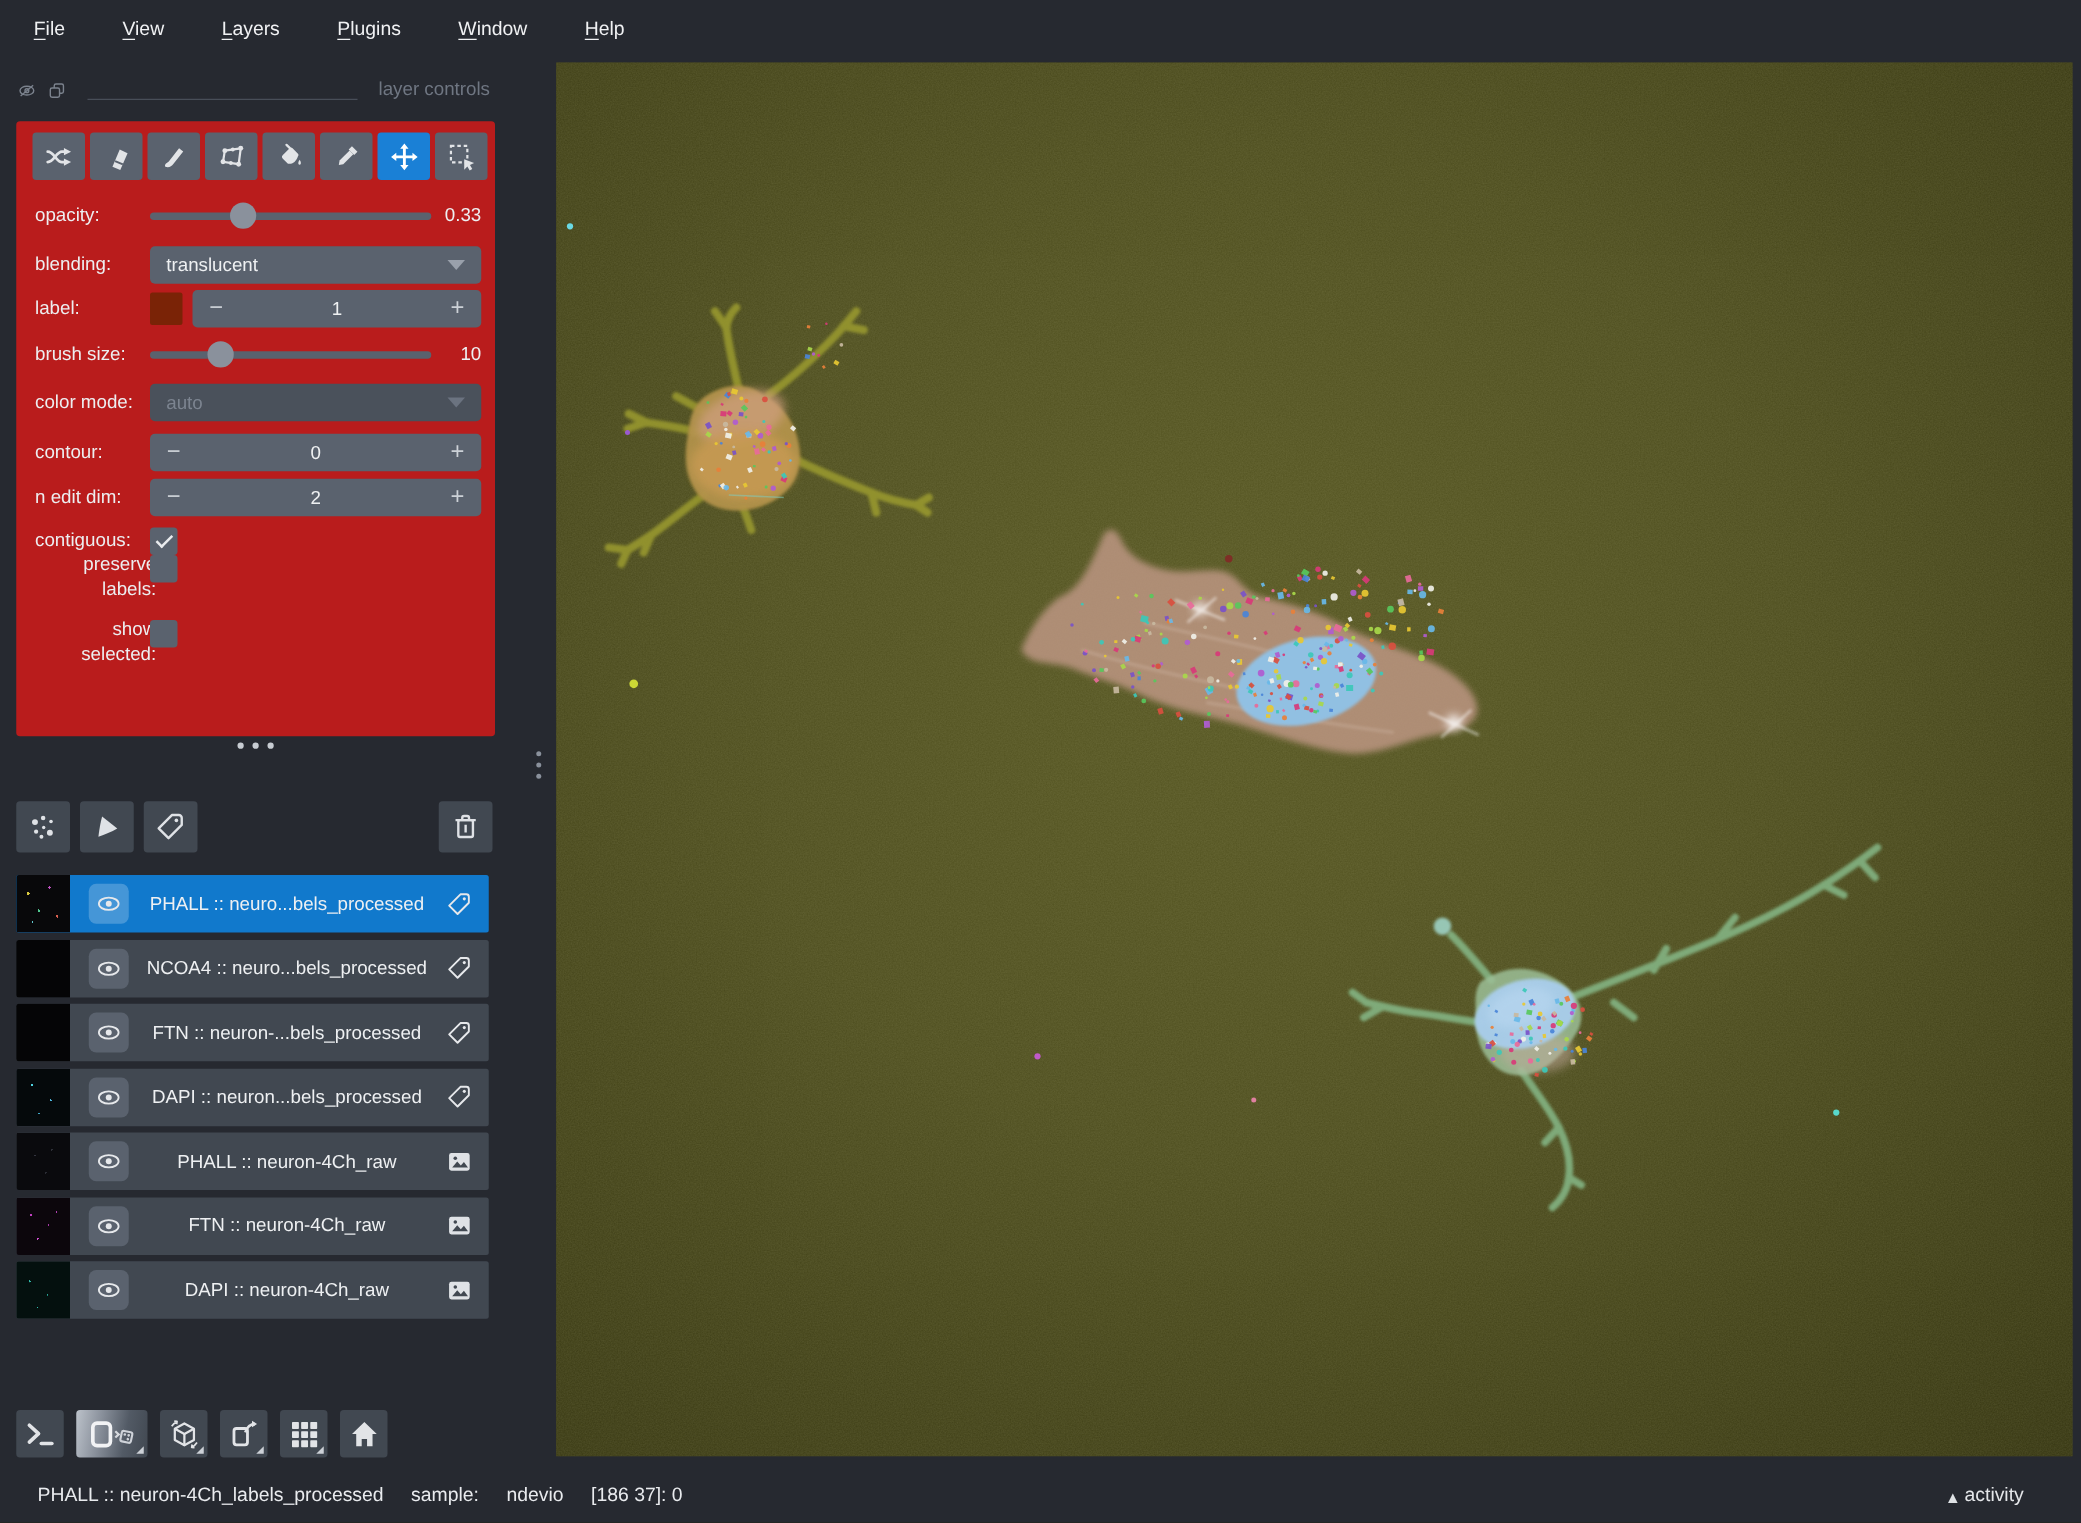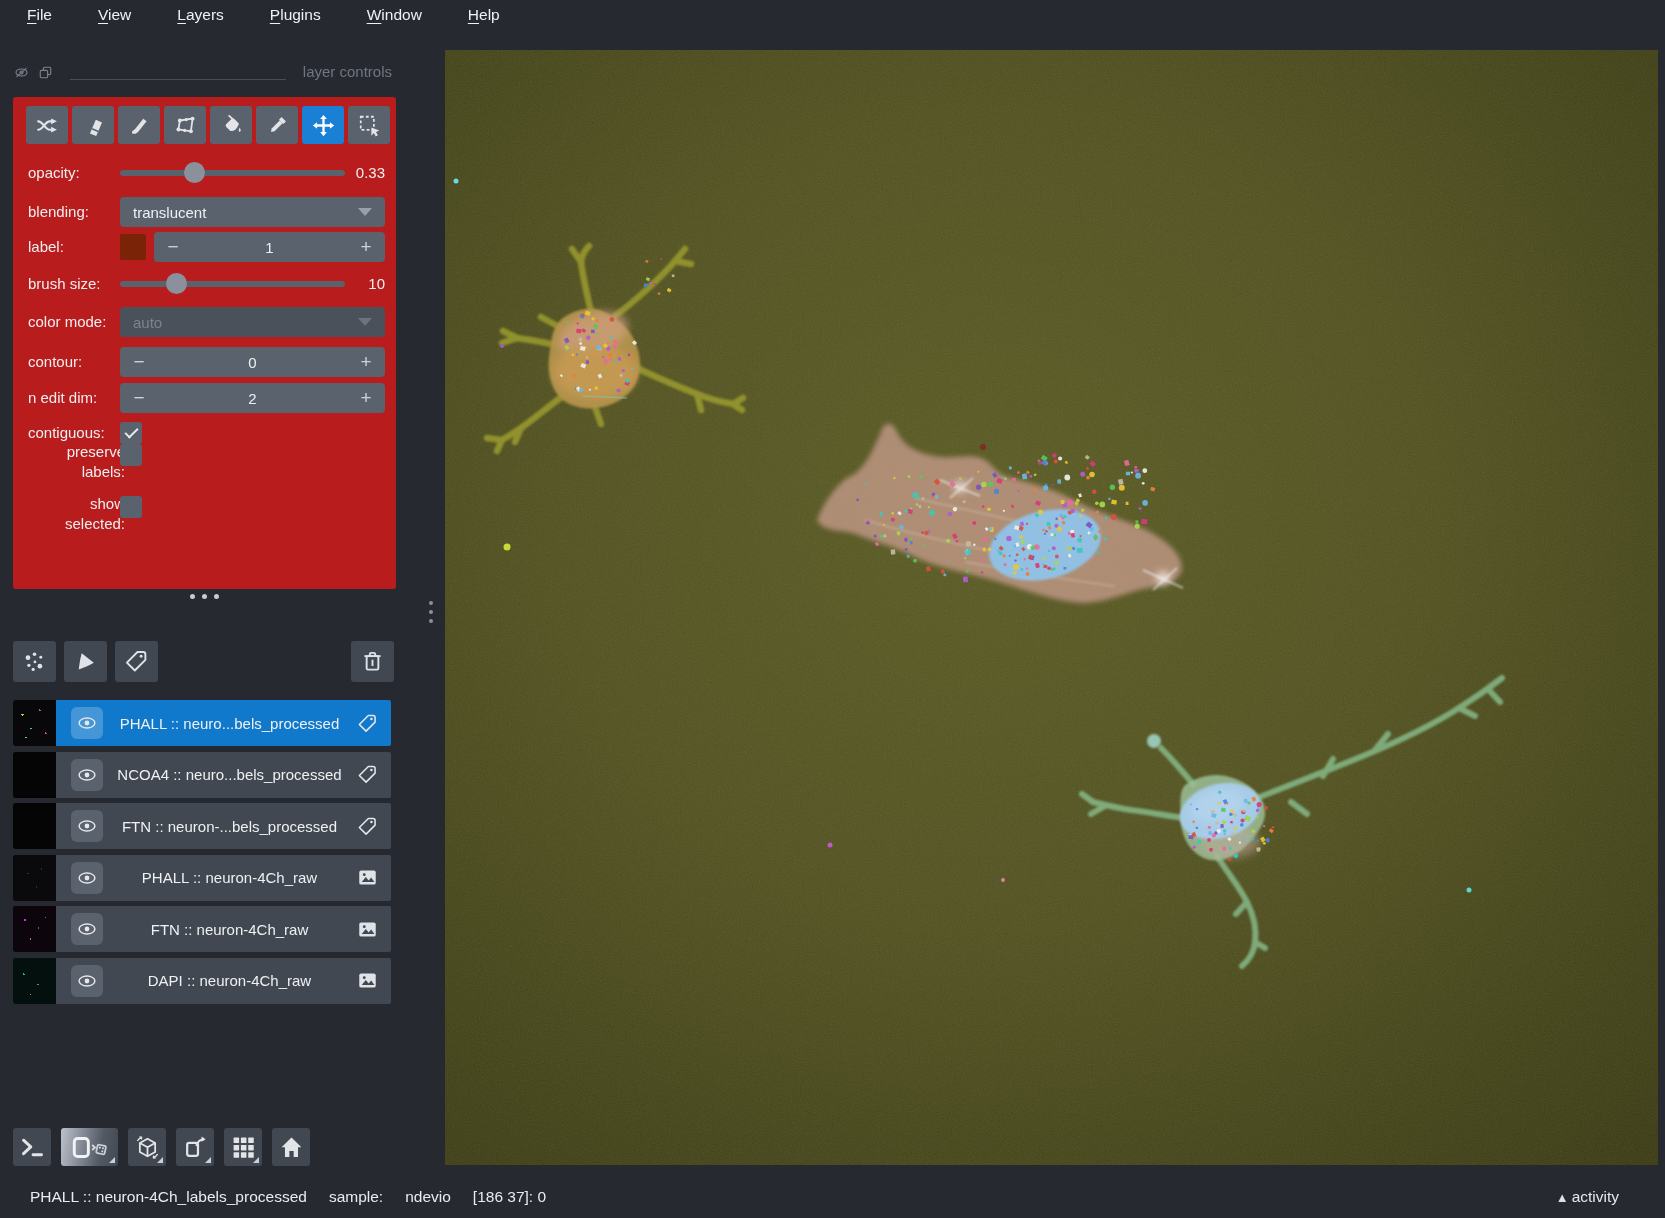--- a/index.html
+++ b/index.html
@@ -1,19 +1,19 @@
 <!DOCTYPE html>
 <html><head>
 <meta charset="utf-8">
 <style>
   html,body{margin:0;padding:0;background:#1b1d22}
   .window{position:relative;width:1665px;height:1218px;background:#262930;overflow:hidden;
     font-family:"Liberation Sans",sans-serif;color:#eef0f2}
   
-  .menubar{position:absolute;top:0;left:0;right:0;height:48px;display:flex;align-items:flex-start;padding-left:4px}
+  .menubar{position:absolute;top:0;left:0;right:0;height:48px;display:flex;align-items:center;padding-left:4px}
   .menu-item{background:none;border:none;color:#f0f1f3;font-size:15.5px;padding:6px 23px;font-family:inherit;cursor:default}
   .menu-item .mn{text-decoration:underline;text-underline-offset:3px}
   
   .sec-header{position:absolute;left:14px;width:378px;height:22px;display:flex;align-items:flex-end;gap:9px}
   .sec-header svg{width:15px;height:15px;flex:none}
   .sec-line{flex:1;height:0;border-top:1px solid #484e58;margin:0 8px}
   .sec-title{font-size:15px;color:#6f7682;white-space:nowrap}
   
   .panel{position:absolute;left:13px;top:97px;width:383px;height:492px;background:#b91c1c;border-radius:3px}
   .tools{position:absolute;left:13px;top:9px;display:flex;gap:4px}
@@ -326,20 +326,34 @@
       </div>
       <div class="layer-row">
         <div class="thumb th-black"></div>
         <button class="eye-btn">
           <svg viewBox="0 0 24 24">
             <ellipse cx="12" cy="12" rx="8.6" ry="5.4" fill="none" stroke="#e6e8eb" stroke-width="1.6"></ellipse>
             <circle cx="12" cy="12" r="2.6" fill="#e6e8eb"></circle>
           </svg>
         </button>
         <span class="row-title">FTN :: neuron-...bels_processed</span>
+        <span class="row-type"><svg viewBox="0 0 24 24">
+            <path d="M12.9 3.6 h4.9 a2.1 2.1 0 0 1 2.1 2.1 v4.9 L10.5 20 L3.5 13 Z" fill="none" stroke="#e6e8eb" stroke-width="1.6" stroke-linejoin="round"></path>
+            <circle cx="16.1" cy="7.4" r="1.3" fill="#e6e8eb"></circle>
+          </svg></span>
+      </div>
+      <div class="layer-row">
+        <div class="thumb th-cyan"></div>
+        <button class="eye-btn">
+          <svg viewBox="0 0 24 24">
+            <ellipse cx="12" cy="12" rx="8.6" ry="5.4" fill="none" stroke="#e6e8eb" stroke-width="1.6"></ellipse>
+            <circle cx="12" cy="12" r="2.6" fill="#e6e8eb"></circle>
+          </svg>
+        </button>
+        <span class="row-title">DAPI :: neuron...bels_processed</span>
         <span class="row-type"><svg viewBox="0 0 24 24">
             <path d="M12.9 3.6 h4.9 a2.1 2.1 0 0 1 2.1 2.1 v4.9 L10.5 20 L3.5 13 Z" fill="none" stroke="#e6e8eb" stroke-width="1.6" stroke-linejoin="round"></path>
             <circle cx="16.1" cy="7.4" r="1.3" fill="#e6e8eb"></circle>
           </svg></span>
       </div>
       <div class="layer-row">
         <div class="thumb th-faint"></div>
         <button class="eye-btn">
           <svg viewBox="0 0 24 24">
             <ellipse cx="12" cy="12" rx="8.6" ry="5.4" fill="none" stroke="#e6e8eb" stroke-width="1.6"></ellipse>

